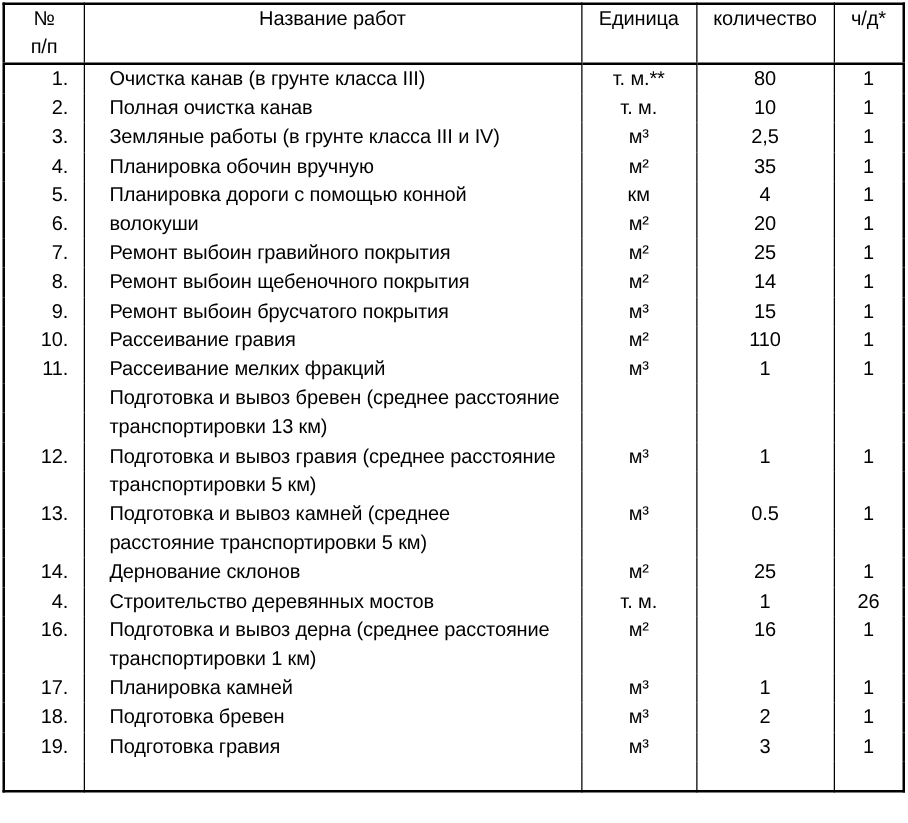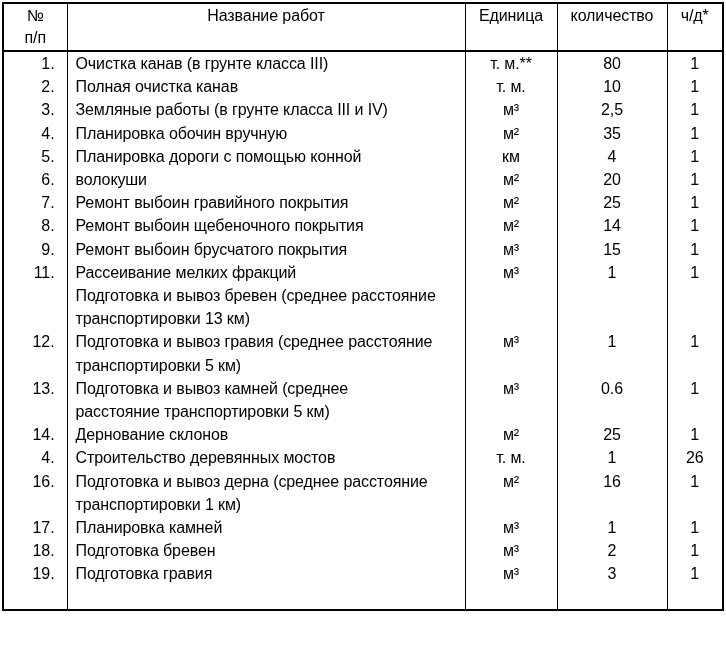--- a/index.html
+++ b/index.html
@@ -46,21 +46,21 @@
     padding-top: 1px;
   }
   thead th span { display: block; }
   tbody td {
     height: 23.2px;
     line-height: 23.2px;
     white-space: nowrap;
     vertical-align: middle;
   }
   td.num  { text-align: right; padding-right: 12px; }
-  td.name { text-align: left;  padding-left: 8px; }
+  td.name { text-align: left;  padding-left: 20px; }
   td.unit, td.qty, td.chd { text-align: center; }
 </style>
 </head>
 <body>
 
 <div class="page">
   <table class="norms">
     <colgroup>
       <col class="c-num">
       <col class="c-name">
@@ -138,20 +138,27 @@
           <td class="chd">1</td>
         </tr>
         <tr>
           <td class="num">9.</td>
           <td class="name">Ремонт выбоин брусчатого покрытия</td>
           <td class="unit">м³</td>
           <td class="qty">15</td>
           <td class="chd">1</td>
         </tr>
         <tr>
+          <td class="num">10.</td>
+          <td class="name">Рассеивание гравия</td>
+          <td class="unit">м²</td>
+          <td class="qty">110</td>
+          <td class="chd">1</td>
+        </tr>
+        <tr>
           <td class="num">11.</td>
           <td class="name">Рассеивание мелких фракций</td>
           <td class="unit">м³</td>
           <td class="qty">1</td>
           <td class="chd">1</td>
         </tr>
         <tr>
           <td class="num"></td>
           <td class="name">Подготовка и вывоз бревен (среднее расстояние</td>
           <td class="unit"></td>
@@ -176,21 +183,21 @@
           <td class="num"></td>
           <td class="name">транспортировки 5 км)</td>
           <td class="unit"></td>
           <td class="qty"></td>
           <td class="chd"></td>
         </tr>
         <tr>
           <td class="num">13.</td>
           <td class="name">Подготовка и вывоз камней (среднее</td>
           <td class="unit">м³</td>
-          <td class="qty">0.6</td>
+          <td class="qty">0.5</td>
           <td class="chd">1</td>
         </tr>
         <tr>
           <td class="num"></td>
           <td class="name">расстояние транспортировки 5 км)</td>
           <td class="unit"></td>
           <td class="qty"></td>
           <td class="chd"></td>
         </tr>
         <tr>

